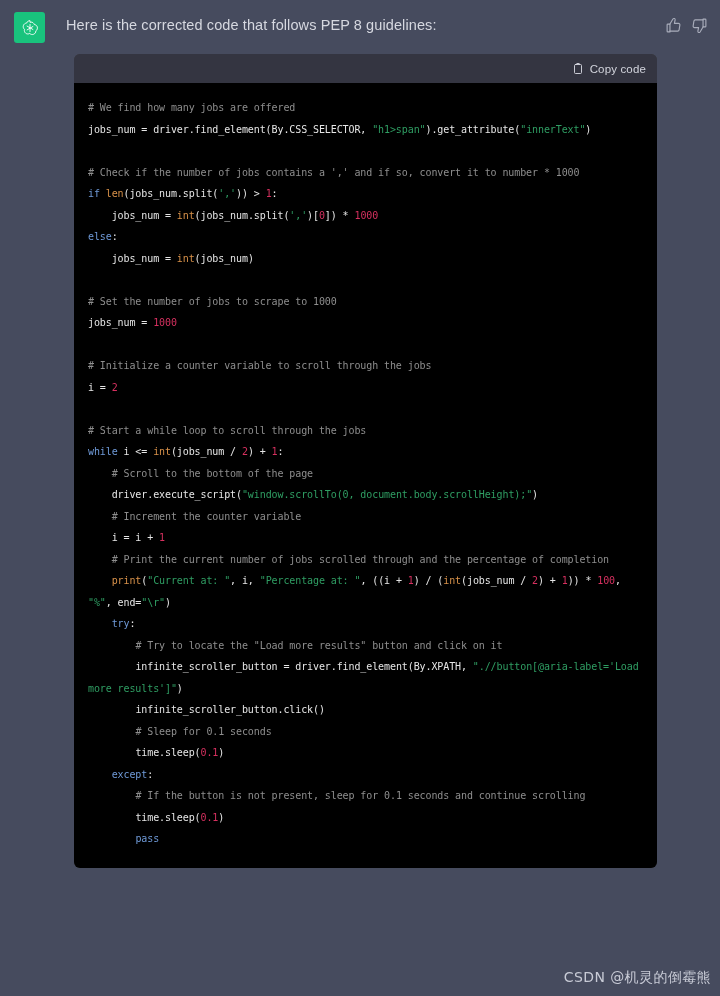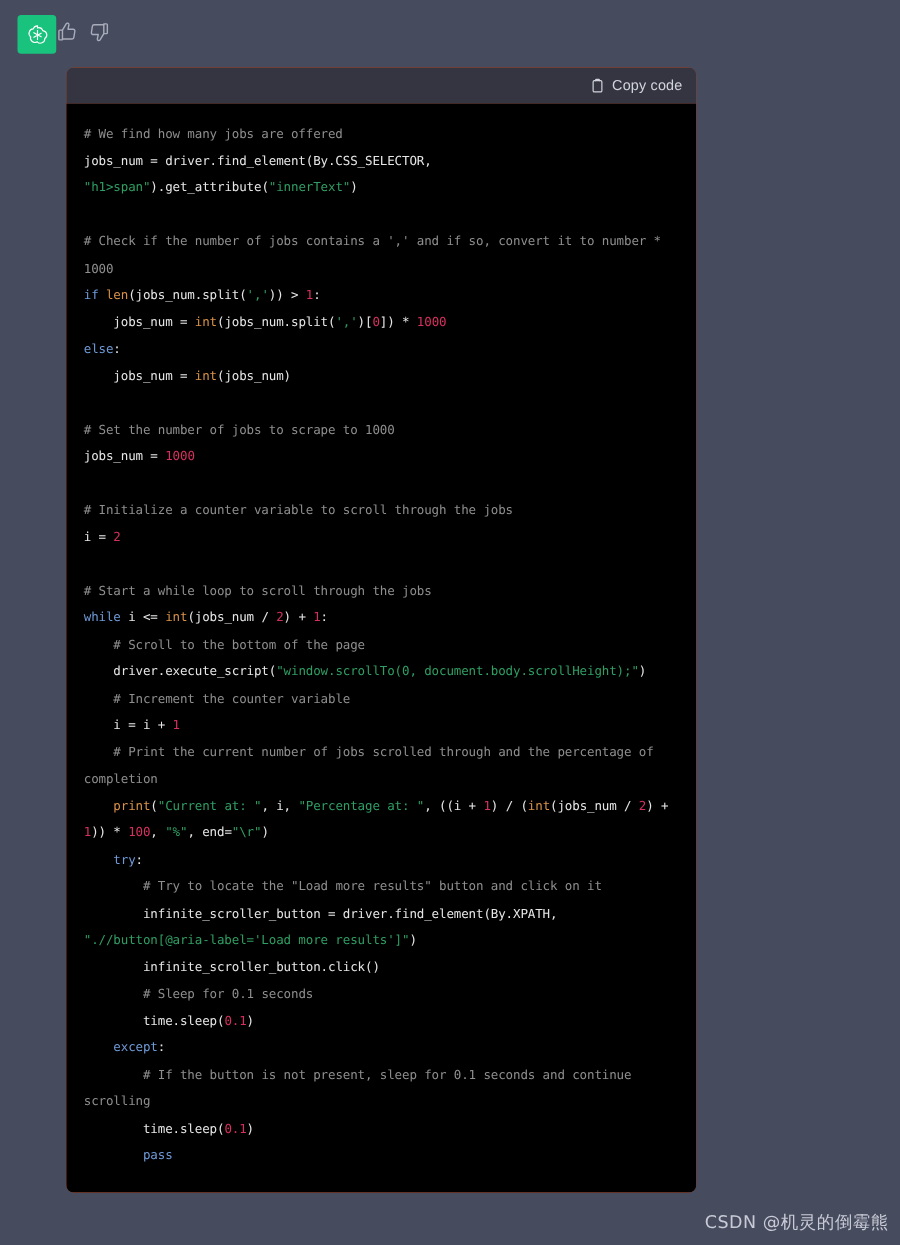--- a/index.html
+++ b/index.html
@@ -56,26 +56,26 @@
     width: 17px;
     height: 17px;
     color: #a9adbb;
     display: block;
   }
   .fb-btn svg { display: block; }
 
   
   .code-card {
     position: absolute;
-    left: 53px;
+    left: 74px;
     top: 54px;
-    width: 504px;
+    width: 583px;
     border-radius: 6px;
     overflow: hidden;
-    background: #c2410c;
+    background: #404040;
   }
   .code-head {
     height: 29px;
     background: #343541;
     display: flex;
     align-items: center;
     justify-content: flex-end;
     padding-right: 11px;
     box-sizing: border-box;
   }
@@ -132,20 +132,21 @@
 
 <div class="msg-row">
 
   <div class="avatar">
     <svg width="20" height="20" viewBox="0 0 24 24" fill="none" stroke="#ffffff" stroke-width="1.1">
       <path d="M12 3.2c-1.9 0-3.5 1.2-4.1 2.9-1.8.1-3.3 1.3-3.8 3-.6 1.7 0 3.5 1.3 4.6-.5 1.7.1 3.5 1.5 4.6 1.4 1.1 3.3 1.1 4.8.2 1.2 1.3 3.1 1.7 4.7 1 1.7-.7 2.7-2.3 2.6-4.1 1.5-.9 2.2-2.7 1.8-4.4-.4-1.8-1.9-3-3.7-3.2-.5-1.7-2-2.9-3.8-2.9-.4 0-.9.1-1.3.3z"></path>
       <path d="M12 7.3v9.4M8.1 9.5l7.8 4.5M8.1 14.5l7.8-4.5"></path>
     </svg>
   </div>
 
+  <div class="msg-text">Here is the corrected code that follows PEP 8 guidelines:</div>
 
   <div class="feedback">
     <span class="fb-btn">
       <svg width="17" height="17" viewBox="0 0 24 24" fill="none" stroke="currentColor" stroke-width="1.6" stroke-linecap="round" stroke-linejoin="round">
         <path d="M7 10v11H4a1 1 0 0 1-1-1v-9a1 1 0 0 1 1-1h3z"></path>
         <path d="M7 10l4.2-7.1a1.7 1.7 0 0 1 3.1 1.2L13.3 9H19a2 2 0 0 1 2 2.3l-1.1 7A2 2 0 0 1 17.9 20H7"></path>
       </svg>
     </span>
     <span class="fb-btn">
       <svg width="17" height="17" viewBox="0 0 24 24" fill="none" stroke="currentColor" stroke-width="1.6" stroke-linecap="round" stroke-linejoin="round">

